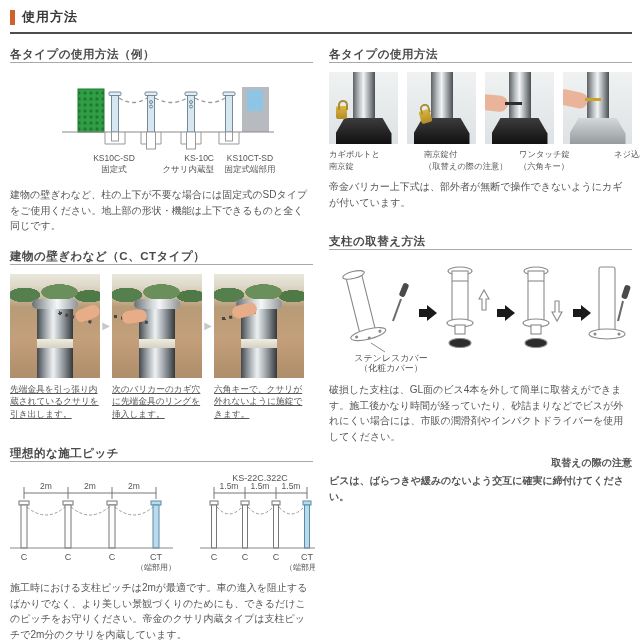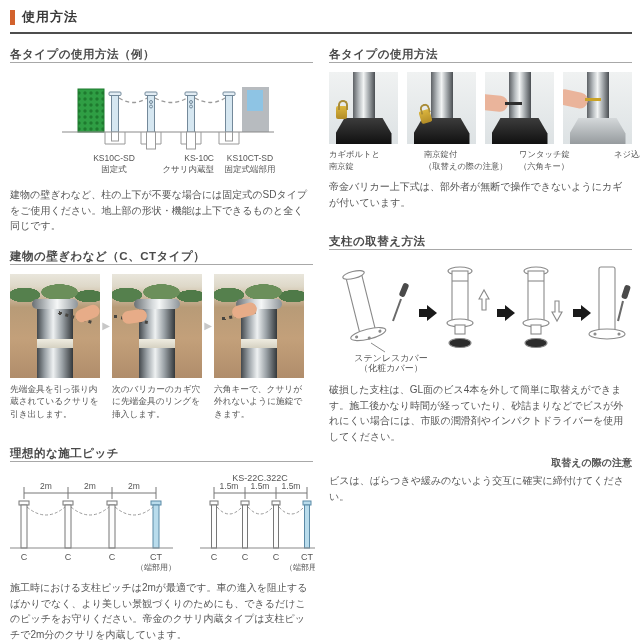--- a/index.html
+++ b/index.html
@@ -50,21 +50,21 @@
     background:linear-gradient(180deg,#efece0,#d5d1c2); }
   .chain { position:absolute; width:34px; border-top:3px dotted #474540; }
   .p1 .chain { right:8px;  top:42px; transform:rotate(16deg); }
   .p2 .chain { left:2px;   top:44px; transform:rotate(10deg); }
   .p3 .chain { left:8px;   top:40px; transform:rotate(-12deg); }
   .hand { position:absolute; width:25px; height:13px; background:#e7ac88; border-radius:7px; }
   .p1 .hand { right:0;  top:33px; transform:rotate(-22deg); }
   .p2 .hand { left:10px; top:36px; transform:rotate(-8deg); }
   .p3 .hand { left:18px; top:30px; transform:rotate(-14deg); }
   .photo-arrow { color:#c8c8c8; font-size:10px; width:8px; flex:0 0 8px; text-align:center; }
-  .cap-row { display:flex; gap:2px; margin-top:5px; }
+  .cap-row { display:flex; gap:2px; margin-top:5px;text-decoration:underline; }
   .cap { width:90px; flex:0 0 90px; font-size:8.7px; line-height:1.45; color:#555; }
   .cap-spacer { width:8px; flex:0 0 8px; }
 
   
   .lock-row { display:flex; gap:9px; }
   .lockphoto { position:relative; width:69px; height:72px; flex:0 0 69px; overflow:hidden;
     background:linear-gradient(180deg,#f0f2f2,#dde2e4); }
   .pole { position:absolute; left:50%; transform:translateX(-50%); top:-4px; width:22px; height:52px;
     background:linear-gradient(90deg,#5d6165,#b9bec1 28%,#f2f4f4 48%,#a9aeb1 70%,#4a4e52); }
   .lbase { position:absolute; bottom:0; left:50%; transform:translateX(-50%); width:56px; height:26px;
@@ -80,21 +80,21 @@
   .hand2 { position:absolute; width:30px; height:16px; background:#eab49b; border-radius:8px 10px 10px 8px; }
   .l3 .hand2 { left:-7px; top:23px; transform:rotate(6deg); }
   .l4 .hand2 { left:-5px; top:19px; transform:rotate(12deg); }
   .keytool { position:absolute; height:3px; }
   .l3 .keytool { left:20px; top:30px; width:17px; background:#2e2e2e; }
   .l4 .keytool { left:22px; top:26px; width:16px; background:#c9a227; }
   .lock-caps { display:flex; gap:26px; margin-top:4px; }
   .lcap { width:69px; flex:0 0 69px; font-size:8.3px; line-height:1.45; color:#555; white-space:nowrap; }
 
   .caution-head { font-size:10px; font-weight:bold; color:#555; margin:12px 0 3px;text-align:right; }
-  .caution-line { font-size:10px; line-height:1.55; color:#555; margin:0; }
+  .caution-line { font-size:10px; line-height:1.55; color:#555; margin:0;font-weight:bold; }
 
   svg { display:block; }
   .diagram-wrap { margin:2px 0 0 0; }
 </style>
 </head>
 <body>
 
 <div class="page">
 
   <div class="title-bar">

